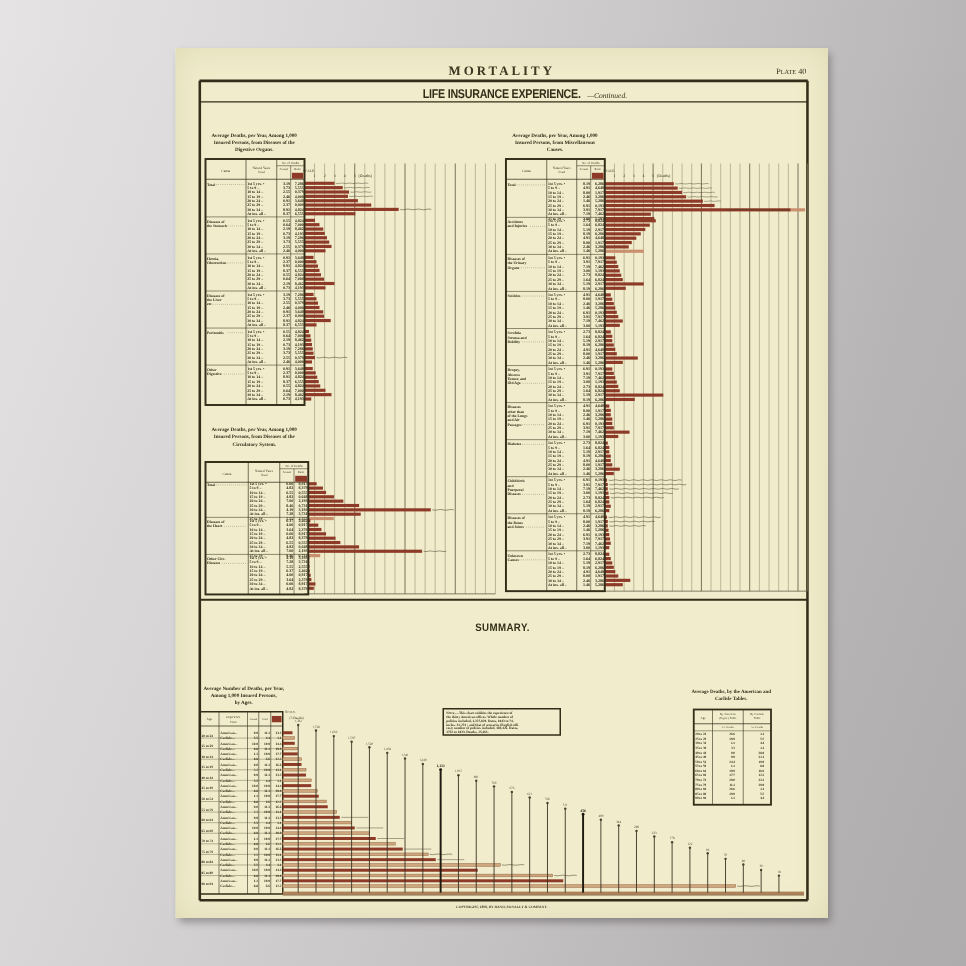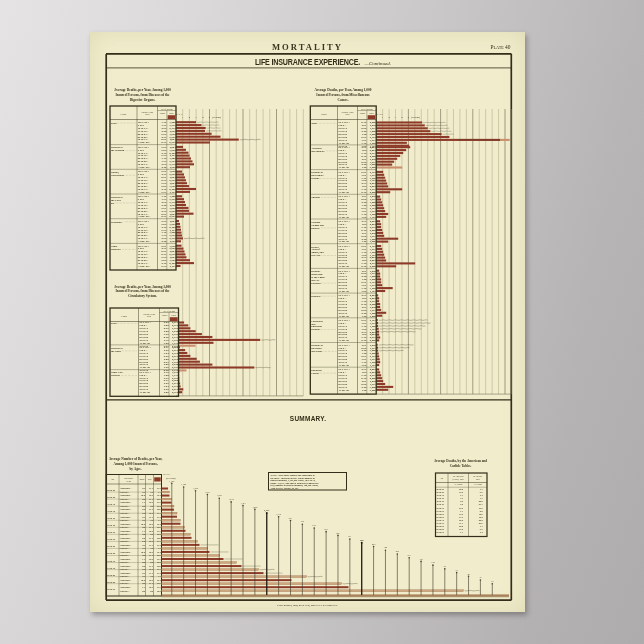--- a/index.html
+++ b/index.html
@@ -1,15 +1,15 @@
 <!DOCTYPE html>
 <html><head><meta charset="utf-8"><style>
 html,body{margin:0;padding:0;width:644px;height:644px;overflow:hidden;}
 body{background:linear-gradient(to bottom,rgba(30,25,30,0) 0%,rgba(30,25,30,0.035) 100%),linear-gradient(100deg,#e5e3e4 0%,#dbd9da 25%,#ccc9ca 55%,#b9b6b7 85%,#b4b1b2 100%);}
-.poster{position:absolute;left:90px;top:31.5px;width:435px;height:580px;
+.poster{position:absolute;left:117px;top:31.5px;width:435px;height:580px;
  background:#f1edcc;
  box-shadow:2px 3px 5px rgba(50,45,50,.38), inset 0 0 22px rgba(140,125,70,.18);}
 </style></head>
 <body>
 <div class="poster">
 <svg width="435" height="580" viewBox="0 0 435 580">
 <line x1="16.0" y1="21.9" x2="421.5" y2="21.9" stroke="#332d19" stroke-width="1.7"></line>
 <line x1="16.0" y1="568.1" x2="421.5" y2="568.1" stroke="#332d19" stroke-width="1.7"></line>
 <line x1="16.2" y1="21.9" x2="16.2" y2="568.1" stroke="#332d19" stroke-width="1.7"></line>
 <line x1="421.3" y1="21.9" x2="421.3" y2="568.1" stroke="#332d19" stroke-width="1.7"></line>

